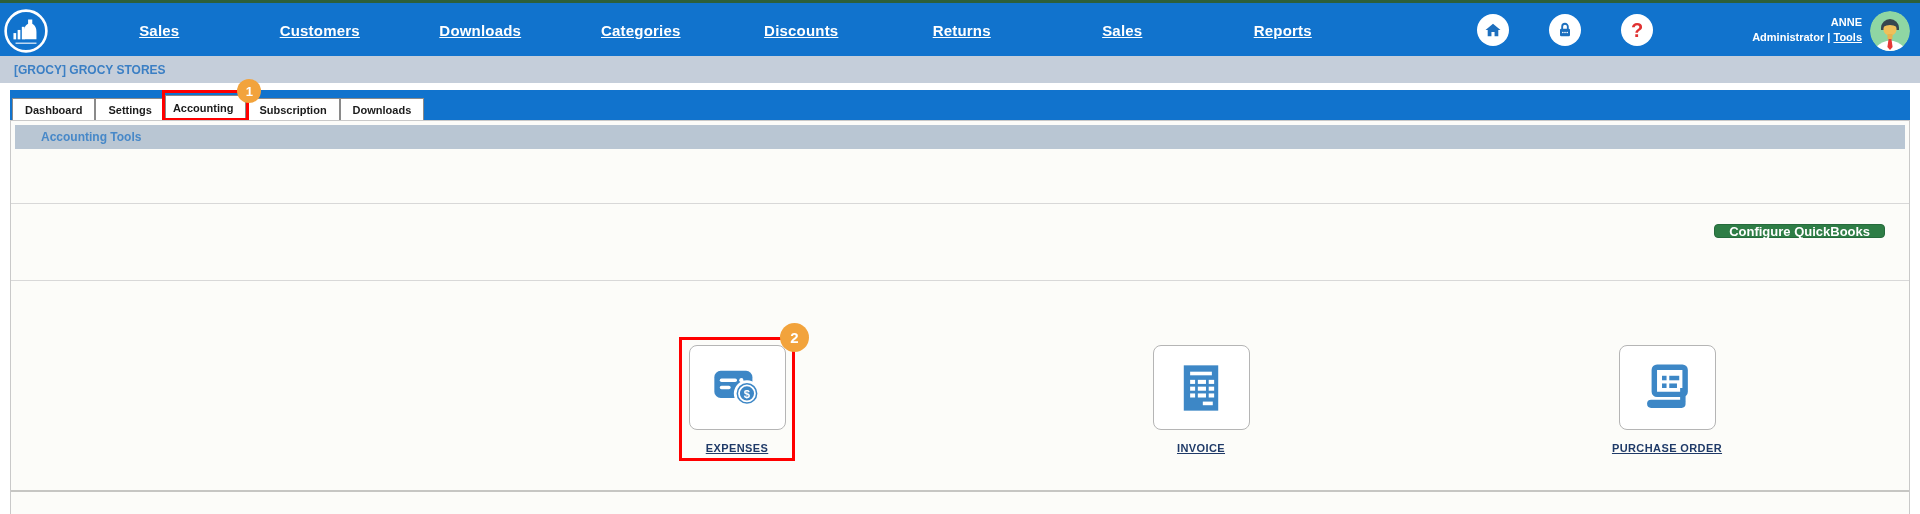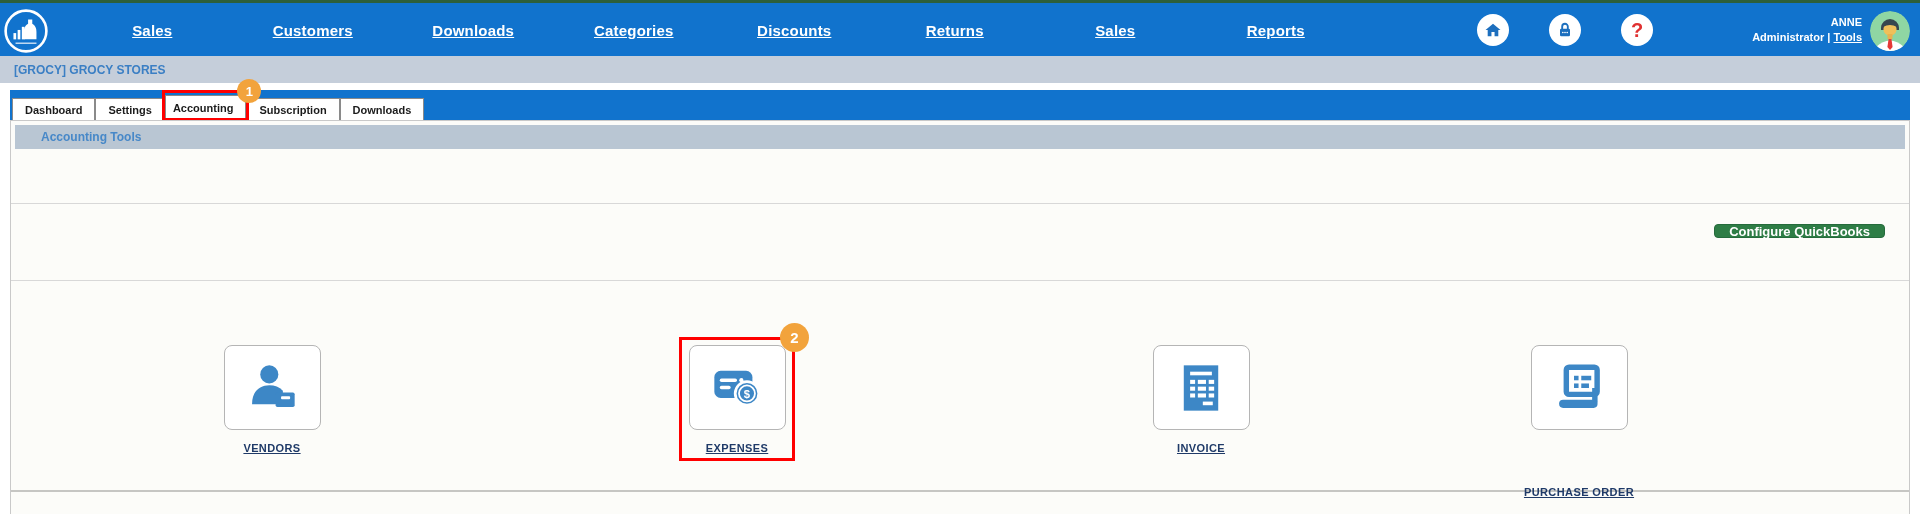--- a/index.html
+++ b/index.html
@@ -4,21 +4,21 @@
 <style>
   * { margin:0; padding:0; box-sizing:border-box; }
   html,body { width:1920px; height:514px; background:#fff; overflow:hidden;
     font-family:"Liberation Sans", sans-serif; }
   #page { position:relative; width:1920px; height:514px; background:#fff; }
 
   
   .navbar { position:absolute; left:0; top:0; width:1920px; height:57px;
     background:var(--navbar-blue,#1173cd); border-top:3px solid var(--top-border-green,#2d5f3a); }
   .logo { position:absolute; left:3px; top:5px; width:46px; height:46px; }
-  .nav-list { position:absolute; left:72px; top:0; width:1284px; height:54px;
+  .nav-list { position:absolute; left:79px; top:0; width:1284px; height:54px;
     display:flex; align-items:center; }
   .nav-item { flex:1; text-align:center; color:#fff; font-weight:bold; font-size:15px;
     text-decoration:underline; cursor:pointer; letter-spacing:.2px; }
   .nav-icons { position:absolute; left:1477px; top:11px; display:flex; gap:40px; }
   .icon-circle { width:32px; height:32px; border-radius:50%; background:#fff;
     display:flex; align-items:center; justify-content:center; cursor:pointer; }
   .help-glyph { color:var(--help-red,#e03131); font-weight:bold; font-size:20px; line-height:1; }
   .user-block { position:absolute; right:58px; top:12px; text-align:right; color:#fff;
     font-size:11px; font-weight:bold; line-height:15px; }
   .user-block .logout { text-decoration:underline; cursor:pointer; }
@@ -163,31 +163,20 @@
     </div>
 
     <div class="spacer-section"></div>
 
     <div class="button-section">
       <button class="qb-button">Configure QuickBooks</button>
     </div>
 
     <div class="cards-section">
 
-      <div class="tool-wrap" style="left:261px;">
-        <div class="tool-card">
-          <svg width="58" height="58" viewBox="0 0 64 64">
-            <circle cx="29" cy="17" r="10" fill="var(--icon-blue,#3d87c6)"></circle>
-            <path d="M10 50 C10 35 19 29 29 29 C35 29 40 31 44 35 L44 50 Z" fill="var(--icon-blue,#3d87c6)"></path>
-            <rect x="36" y="37" width="21" height="16" rx="2" fill="var(--icon-blue,#3d87c6)"></rect>
-            <rect x="42" y="41" width="10" height="3.4" rx="1" fill="#fff"></rect>
-          </svg>
-        </div>
-        <a class="tool-label">VENDORS</a>
-      </div>
 
       <div class="tool-wrap" style="left:726px;">
         <div class="tool-card">
           <svg width="58" height="58" viewBox="0 0 64 64">
             <rect x="7" y="13" width="42" height="30" rx="7" fill="var(--icon-blue,#3d87c6)"></rect>
             <rect x="13" y="21.5" width="19" height="3.8" rx="1.9" fill="#fff"></rect>
             <circle cx="36.8" cy="23.4" r="2.3" fill="#fff"></circle>
             <rect x="13" y="29.5" width="12" height="3.8" rx="1.9" fill="#fff"></rect>
             <circle cx="43" cy="38" r="13" fill="var(--icon-blue,#3d87c6)" stroke="#fff" stroke-width="3"></circle>
             <circle cx="43" cy="38" r="8.8" fill="none" stroke="#fff" stroke-width="2"></circle>
@@ -212,21 +201,21 @@
             <rect x="40.5" y="30.5" width="6" height="4.5" fill="#fff"></rect>
             <rect x="20" y="38" width="5.5" height="4.5" fill="#fff"></rect>
             <rect x="28.5" y="38" width="9" height="4.5" fill="#fff"></rect>
             <rect x="40.5" y="38" width="6" height="4.5" fill="#fff"></rect>
             <rect x="34" y="47" width="11" height="4" fill="#fff"></rect>
           </svg>
         </div>
         <a class="tool-label">INVOICE</a>
       </div>
 
-      <div class="tool-wrap" style="left:1568px;gap:44px;">
+      <div class="tool-wrap" style="left:1656px;">
         <div class="tool-card">
           <svg width="58" height="58" viewBox="0 0 64 64">
             <rect x="18" y="9" width="34" height="30" rx="3" fill="none" stroke="var(--icon-blue,#3d87c6)" stroke-width="6"></rect>
             <rect x="26.5" y="18.5" width="5" height="5" fill="var(--icon-blue,#3d87c6)"></rect>
             <rect x="34.5" y="18.5" width="11" height="5" fill="var(--icon-blue,#3d87c6)"></rect>
             <rect x="26.5" y="27" width="5" height="5" fill="var(--icon-blue,#3d87c6)"></rect>
             <rect x="34.5" y="27" width="8.5" height="5" fill="var(--icon-blue,#3d87c6)"></rect>
             <rect x="46.5" y="32" width="6" height="16" fill="var(--icon-blue,#3d87c6)"></rect>
             <rect x="10" y="45" width="42.5" height="9" rx="4.5" fill="var(--icon-blue,#3d87c6)"></rect>
           </svg>

